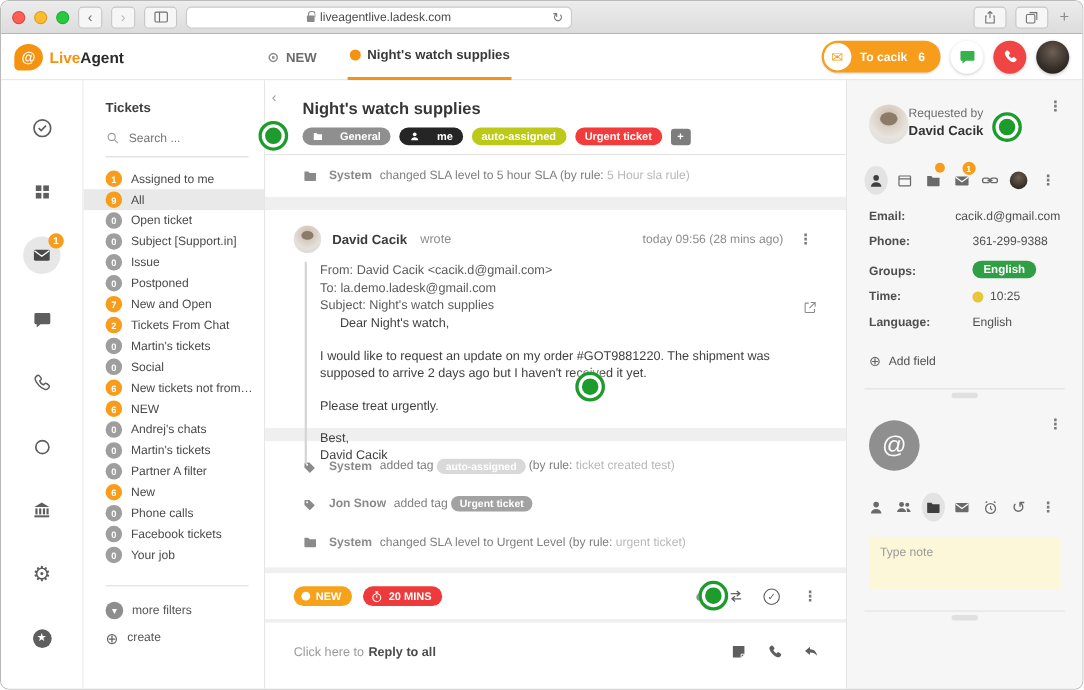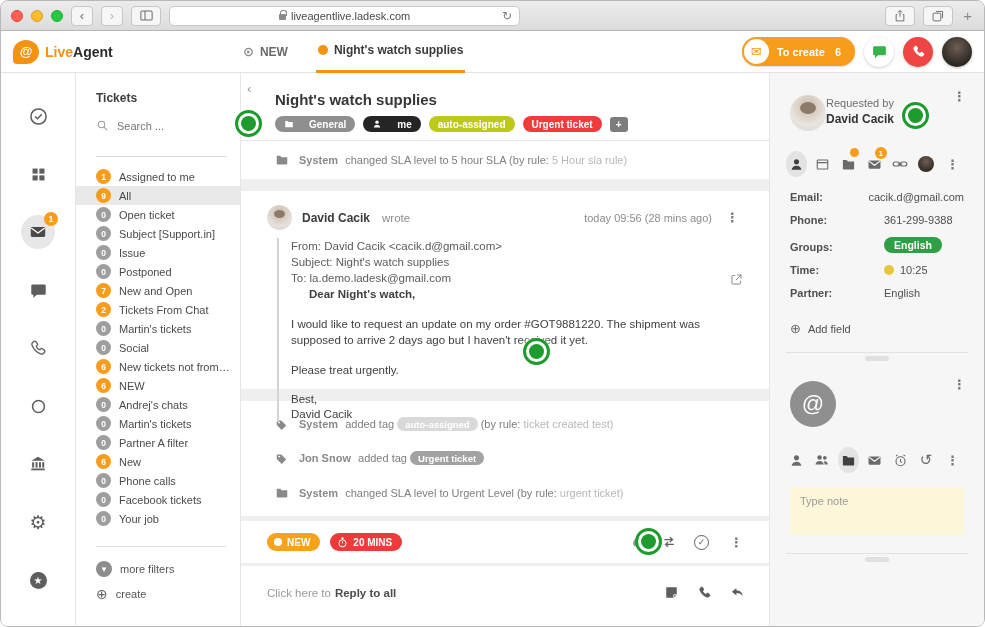--- a/index.html
+++ b/index.html
@@ -68,21 +68,21 @@
             background:#f89c1c; color:#fff; font-size:9px; font-weight:bold; display:flex; align-items:center;
             justify-content:center; padding:0 3px; }
   .gear-glyph{font-size:19px; line-height:1;}
   .starbadge{ width:17px;height:17px;border-radius:50%;background:#5e5e5e;color:#fff;font-size:10px;
               display:flex;align-items:center;justify-content:center;}
 
   
   .tpanel { width:165px; background:#fff; border-right:1px solid #e6e6e6; padding:18px 0 0 0; font-size:11px; }
   .tpanel h3 { font-size:12px; color:#3e3e3e; padding:0 14px 14px 20px; }
   .searchrow { display:flex; align-items:center; gap:8px; margin:0 14px 10px 20px; border-bottom:1px solid #d8d8d8;
-               padding-bottom:24px; color:#9a9a9a; }
+               padding-bottom:10px; color:#9a9a9a; }
   .searchrow input { border:none; outline:none; width:100px; font-size:11px; color:#555; background:transparent; }
   .tlist { }
   .t-row { display:flex; align-items:center; gap:8px; padding:2px 8px 2px 20px; height:19px; color:#4a4a4a; }
   .t-row.selected { background:#e9e9e9; }
   .t-badge { min-width:15px; height:15px; border-radius:8px; background:#9e9e9e; color:#fff; font-size:8.5px;
              font-weight:bold; display:flex; align-items:center; justify-content:center; padding:0 3px; }
   .t-badge.hot { background:#f89c1c; }
   .t-label { white-space:nowrap; overflow:hidden; text-overflow:ellipsis; width:120px; }
   .tfooter { margin:18px 14px 0 20px; border-top:1px solid #ddd; padding-top:14px; display:flex;
              flex-direction:column; gap:10px; color:#555; }
@@ -117,21 +117,21 @@
                background:radial-gradient(circle at 50% 32%, #cbb9a6 0%, #e4e0db 60%, #d4d4d4 100%);
                position:relative; overflow:hidden; }
   .avatar-sm::after{content:'';position:absolute;left:7px;top:5px;width:11px;height:8px;border-radius:50%;background:#8d7b6a;}
   .msghead .who { font-size:12px; font-weight:bold; color:#3a3a3a; }
   .msghead .verb { font-size:11.5px; color:#8d8d8d; margin-left:2px; }
   .msghead .time { margin-left:auto; font-size:11px; color:#8d8d8d; }
   .kebab { color:#7a7a7a; font-size:13px; font-weight:bold; padding:0 4px; }
   .msgbody { margin:8px 0 0 10px; border-left:2px solid #d4d4d4; padding-left:12px; font-size:11.5px;
              color:#555; line-height:16px; position:relative; }
   .msgbody .hdrline{ color:#5c5c5c; }
-  .msgbody .salut { color:#3f3f3f; font-weight:bold;padding-left:18px; }
+  .msgbody .salut { color:#3f3f3f; font-weight:normal;padding-left:18px; }
   .msgbody p.bodytxt { color:#3f3f3f; margin-top:14px; max-width:480px; }
   .extlink { position:absolute; right:26px; top:82px; color:#8a8a8a; }
 
   .evcard { padding:6px 0; height:115px; display:flex; flex-direction:column; justify-content:space-around; }
 
   .toolbar { height:42px; display:flex; align-items:center; padding:0 22px 0 26px; gap:10px; }
   .st-new { height:18px; background:#f7a21b; border-radius:10px; color:#fff; font-size:10px; font-weight:bold;
             display:flex; align-items:center; gap:5px; padding:0 10px 0 7px; }
   .st-new .wdot{width:8px;height:8px;border-radius:50%;background:#fff;}
   .st-timer { height:18px; background:#ee3a3a; border-radius:10px; color:#fff; font-size:10px; font-weight:bold;
@@ -347,21 +347,21 @@
         <span>NEW</span>
       </div>
       <div class="tab active">
         <span class="dot"></span>
         <span>Night's watch supplies</span>
       </div>
     </div>
     <div class="hdr-right">
       <div class="tosolve">
         <span class="env">✉</span>
-        <span class="lbl">To create</span>
+        <span class="lbl">To cacik</span>
         <span class="cnt">6</span>
       </div>
       <div class="roundbtn white">
           <svg class="i" width="15" height="15" style="color:#36b24a">
             <use href="#s-chat"></use>
           </svg>
         </div>
       <div class="roundbtn red">
           <svg class="i" width="15" height="15">
             <use href="#s-phone-f"></use>
@@ -576,22 +576,22 @@
       <div class="card msgcard">
         <div class="msghead">
           <span class="avatar-sm"></span>
           <span class="who">David Cacik</span>
           <span class="verb">wrote</span>
           <span class="time">today 09:56 (28 mins ago)</span>
           <span class="kebab">⋮</span>
         </div>
         <div class="msgbody">
           <div class="hdrline">From: David Cacik &lt;cacik.d@gmail.com&gt;</div>
+          <div class="hdrline">To: la.demo.ladesk@gmail.com</div>
           <div class="hdrline">Subject: Night's watch supplies</div>
-          <div class="hdrline">To: la.demo.ladesk@gmail.com</div>
           <div class="salut">Dear Night's watch,</div>
           <p class="bodytxt">I would like to request an update on my order #GOT9881220. The shipment was supposed to arrive 2 days ago but I haven't received it yet.</p>
           <p class="bodytxt">Please treat urgently.</p>
           <p class="bodytxt" style="margin-top:14px;line-height:15px">
             <span>Best,</span><br><span>David Cacik</span>
           </p>
         </div>
         <span class="extlink">
             <svg class="i" width="13" height="13">
               <use href="#s-extlink"></use>
@@ -742,21 +742,21 @@
 
   <div class="frow">
     <span class="fl">Time:</span>
     <span class="fv dot">
               <span class="ydot"></span>
               <span class="val">10:25</span>
             </span>
   </div>
 
   <div class="frow">
-    <span class="fl">Partner:</span>
+    <span class="fl">Language:</span>
     <span class="fv">
               <span class="val">English</span>
             </span>
   </div>
 </div>
 
       <div class="addfield">
         <span class="pc">⊕</span>
         <span>Add field</span>
       </div>

